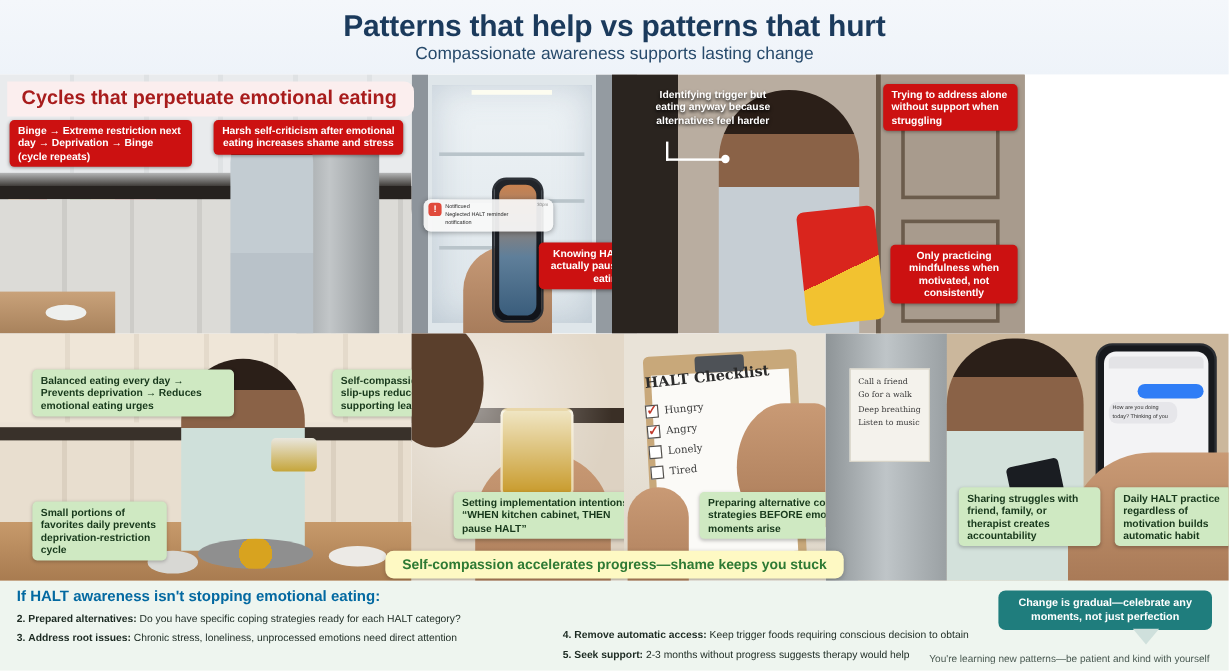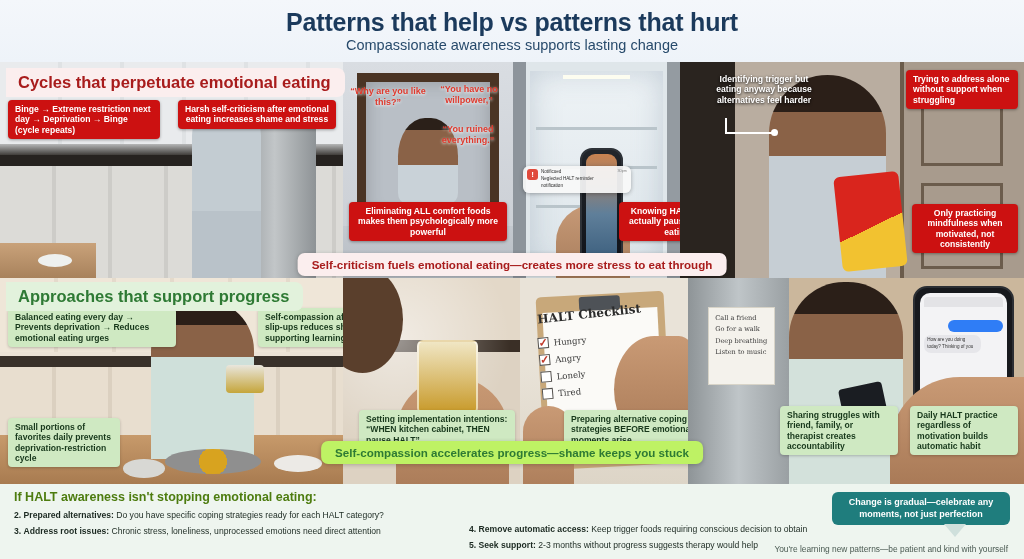--- a/index.html
+++ b/index.html
@@ -178,38 +178,38 @@
     background:linear-gradient(180deg,#c99a75,#a97a57); border-radius:70px 0 0 0; }
 
   
   .badge {
     position:absolute; border-radius:4px; padding:4px 7px; line-height:1.2;
     font-weight:700; z-index:6;
   }
   .badge-red   { background:#cc1111; color:#ffffff; font-size:8.6px;
                  box-shadow:0 1px 3px rgba(0,0,0,.35); }
   .badge-green { background:#cfe9c2; color:#17381b; font-size:8.6px;
-                 box-shadow:0 1px 3px rgba(0,0,0,.22); }
+                 box-shadow:0 1px 3px rgba(0,0,0,.22);margin-left:19px; }
   .badge-plain { color:#ffffff; font-size:8.6px; font-weight:700;
                  text-shadow:0 1px 3px rgba(0,0,0,.95); background:transparent; }
 
   .section-title {
     position:absolute; z-index:8; padding:5px 14px 6px 12px;
     border-radius:0 8px 8px 0; font-size:16.5px; font-weight:700; line-height:1.1;
   }
   .title-red   { left:6px; top:6px; background:#fbeeee; color:#a81c1c; }
   .title-green { left:6px; top:4px; background:#e2f2dc; color:#2e7a34; }
 
   .strip {
     position:absolute; z-index:9; border-radius:7px; padding:5px 14px;
     font-size:11.6px; font-weight:700; white-space:nowrap;
     box-shadow:0 1px 4px rgba(0,0,0,.22);
   }
   .strip-red   { background:#fbeeee; color:#a81c1c; left:50%; transform:translateX(-50%); bottom:2px; }
-  .strip-green { background:#bef264; color:#2e7a34; left:50%; transform:translateX(-50%); bottom:20px; }
+  .strip-green { background:#fef9c3; color:#2e7a34; left:50%; transform:translateX(-50%); bottom:2px; }
 
   
   .quote { position:absolute; z-index:7; color:#e03a2e; font-weight:700; font-size:9px;
            text-align:center; line-height:1.25; text-shadow:0 1px 3px rgba(255,255,255,.95); }
 
   
   .notif {
     position:absolute; z-index:7; background:rgba(248,248,248,.92); border-radius:6px;
     padding:3px 4px; display:flex; gap:3px; align-items:flex-start; width:108px;
     box-shadow:0 1px 4px rgba(0,0,0,.3);
@@ -225,21 +225,21 @@
   .pointer .v { position:absolute; left:0; top:0; width:2px; height:16px; background:#fff; }
   .pointer .h { position:absolute; left:0; top:14px; width:48px; height:2px; background:#fff; }
   .pointer .dot { position:absolute; left:46px; top:11px; width:7px; height:7px;
     background:#fff; border-radius:50%; }
 
   
   .footer {
     position:absolute; left:0; top:484px; width:1024px; height:75px;
     background:#eef5ef; padding:6px 14px 0 14px;
   }
-  .footer h3 { font-size:12.5px; font-weight:700; color:#4d7c0f; margin-bottom:4px; }
+  .footer h3 { font-size:12.5px; font-weight:700; color:#0369a1; margin-bottom:4px; }
   .f-cols { display:flex; gap:0; }
   .f-col { }
   .f-col.left { width:455px; }
   .f-col.right { width:420px; padding-top:14px; }
   .f-item { font-size:8.6px; color:#1c2a22; line-height:1.85; }
   .f-item b { font-weight:700; }
   .teal-badge {
     position:absolute; right:14px; top:8px; background:#1f7d7d; color:#fff;
     border-radius:6px; padding:5px 10px; font-size:9px; font-weight:700;
     text-align:center; line-height:1.3; max-width:178px;
@@ -275,32 +275,20 @@
           <div class="micro"></div>
             <div class="fridge"></div>
           <div class="person"></div>
             <div class="table"></div>
             <div class="plate"></div>
         </div>
         <div class="badge badge-red" style="left:178px; top:38px; width:158px; text-align:center">Harsh self-criticism after emotional eating increases shame and stress</div>
         <div class="badge badge-red" style="left:8px; top:38px; width:152px">Binge → Extreme restriction next day → Deprivation → Binge (cycle repeats)</div>
       </div>
 
-      <div class="panel" style="width:170px">
-        <div class="ph ph-mirror">
-          <div class="frame">
-              <div class="face"></div>
-            </div>
-          <div class="wall"></div>
-        </div>
-        <div class="quote" style="left:6px; top:24px; width:78px">“Why are you like this?”</div>
-        <div class="quote" style="left:86px; top:22px; width:80px">“You have no willpower,”</div>
-        <div class="quote" style="left:84px; top:62px; width:82px">“You ruined everything.”</div>
-        <div class="badge badge-red" style="left:6px; top:140px; width:158px; text-align:center">Eliminating ALL comfort foods makes them psychologically more powerful</div>
-      </div>
 
       <div class="panel" style="width:167px">
         <div class="ph ph-fridge">
           <div class="interior"></div>
           <div class="light"></div>
           <div class="shelf" style="top:30%"></div>
           <div class="shelf" style="top:48%"></div>
           <div class="shelf" style="top:66%"></div>
           <div class="hand"></div>
           <div class="phone">
@@ -332,21 +320,20 @@
           <div class="v"></div>
             <div class="h"></div>
             <div class="dot"></div>
         </div>
         <div class="badge badge-red" style="left:226px; top:8px; width:112px; text-align:left">Trying to address alone without support when struggling</div>
         <div class="badge badge-red" style="left:232px; top:142px; width:106px; text-align:center">Only practicing mindfulness when motivated, not consistently</div>
       </div>
     </div>
 
     <div class="section-title title-red">Cycles that perpetuate emotional eating</div>
-    <div class="strip strip-red">Self-criticism fuels emotional eating—creates more stress to eat through</div>
   </div>
 
   <div class="band band-green">
     <div class="panels">
 
       <div class="panel" style="width:343px">
         <div class="ph ph-dining">
           <div class="cabs"></div>
             <div class="counter"></div>
             <div class="lowcabs"></div>
@@ -422,21 +409,20 @@
               <div class="msg-bar"></div>
             </div>
           </div>
           <div class="holder"></div>
         </div>
         <div class="badge badge-green" style="left:92px; top:128px; width:118px; z-index:7">Sharing struggles with friend, family, or therapist creates accountability</div>
         <div class="badge badge-green" style="left:222px; top:128px; width:108px; z-index:7">Daily HALT practice regardless of motivation builds automatic habit</div>
       </div>
     </div>
 
-    <div class="section-title title-green">Approaches that support progress</div>
     <div class="strip strip-green">Self-compassion accelerates progress—shame keeps you stuck</div>
   </div>
 
   <div class="footer">
     <h3>If HALT awareness isn't stopping emotional eating:</h3>
     <div class="f-cols">
       <div class="f-col left">
         <div class="f-item">
           <b>2.</b>
           <b>Prepared alternatives:</b><span> Do you have specific coping strategies ready for each HALT category?</span>

